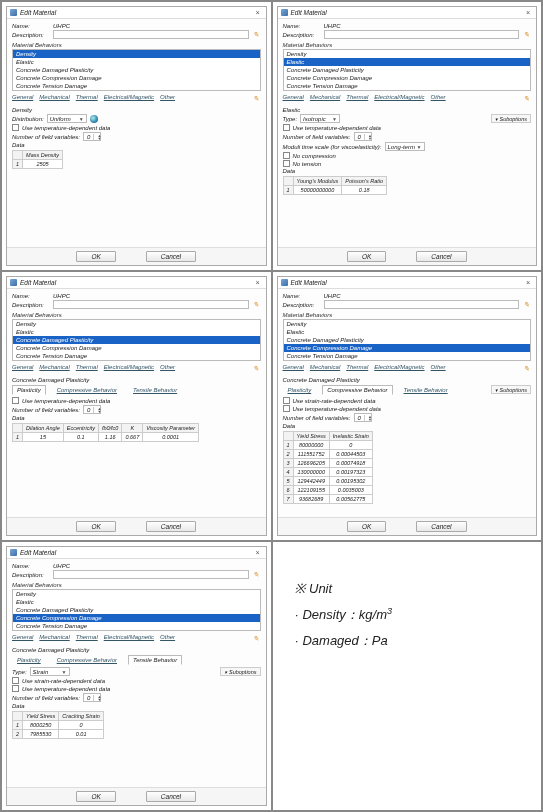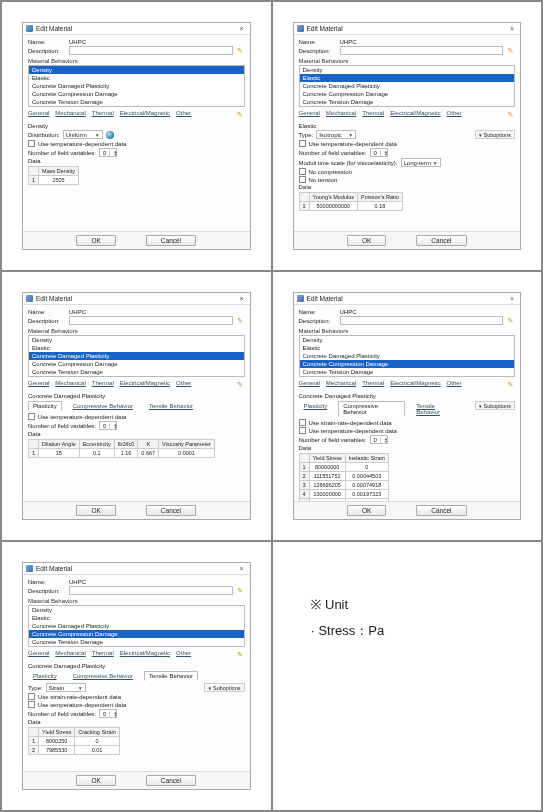--- a/index.html
+++ b/index.html
@@ -6,23 +6,24 @@
   body { margin: 0; background: #fff; }
   .page {
     width: 543px; height: 812px;
     border: 1px solid #888;
     display: grid;
     grid-template-columns: 1fr 1fr;
     grid-template-rows: 1fr 1fr 1fr;
   }
   .cell {
     border: 0.5px solid #888;
-    padding: 20px;
+    padding: 4px;
     position: relative;
     overflow: hidden;
+    font-style: italic;
   }
   .dialog {
     border: 1px solid #aaa;
     background: #fdfdfd;
     font-size: 6px;
     color: #222;
     display: flex;
     flex-direction: column;
     height: 100%;
   }
@@ -573,17 +574,18 @@
       <div class="btnbar">
           <span class="btn">OK</span>
           <span class="btn">Cancel</span>
         </div>
     </div>
   </div>
 
   <div class="cell">
     <div class="notes">
       <div>※ Unit</div>
-      <div>· Stress：Pa</div>
+      <div><span>· Density：kg/m</span><sup>3</sup></div>
+      <div>· Damaged：Pa</div>
     </div>
   </div>
 
 </div>
 
 </body></html>

